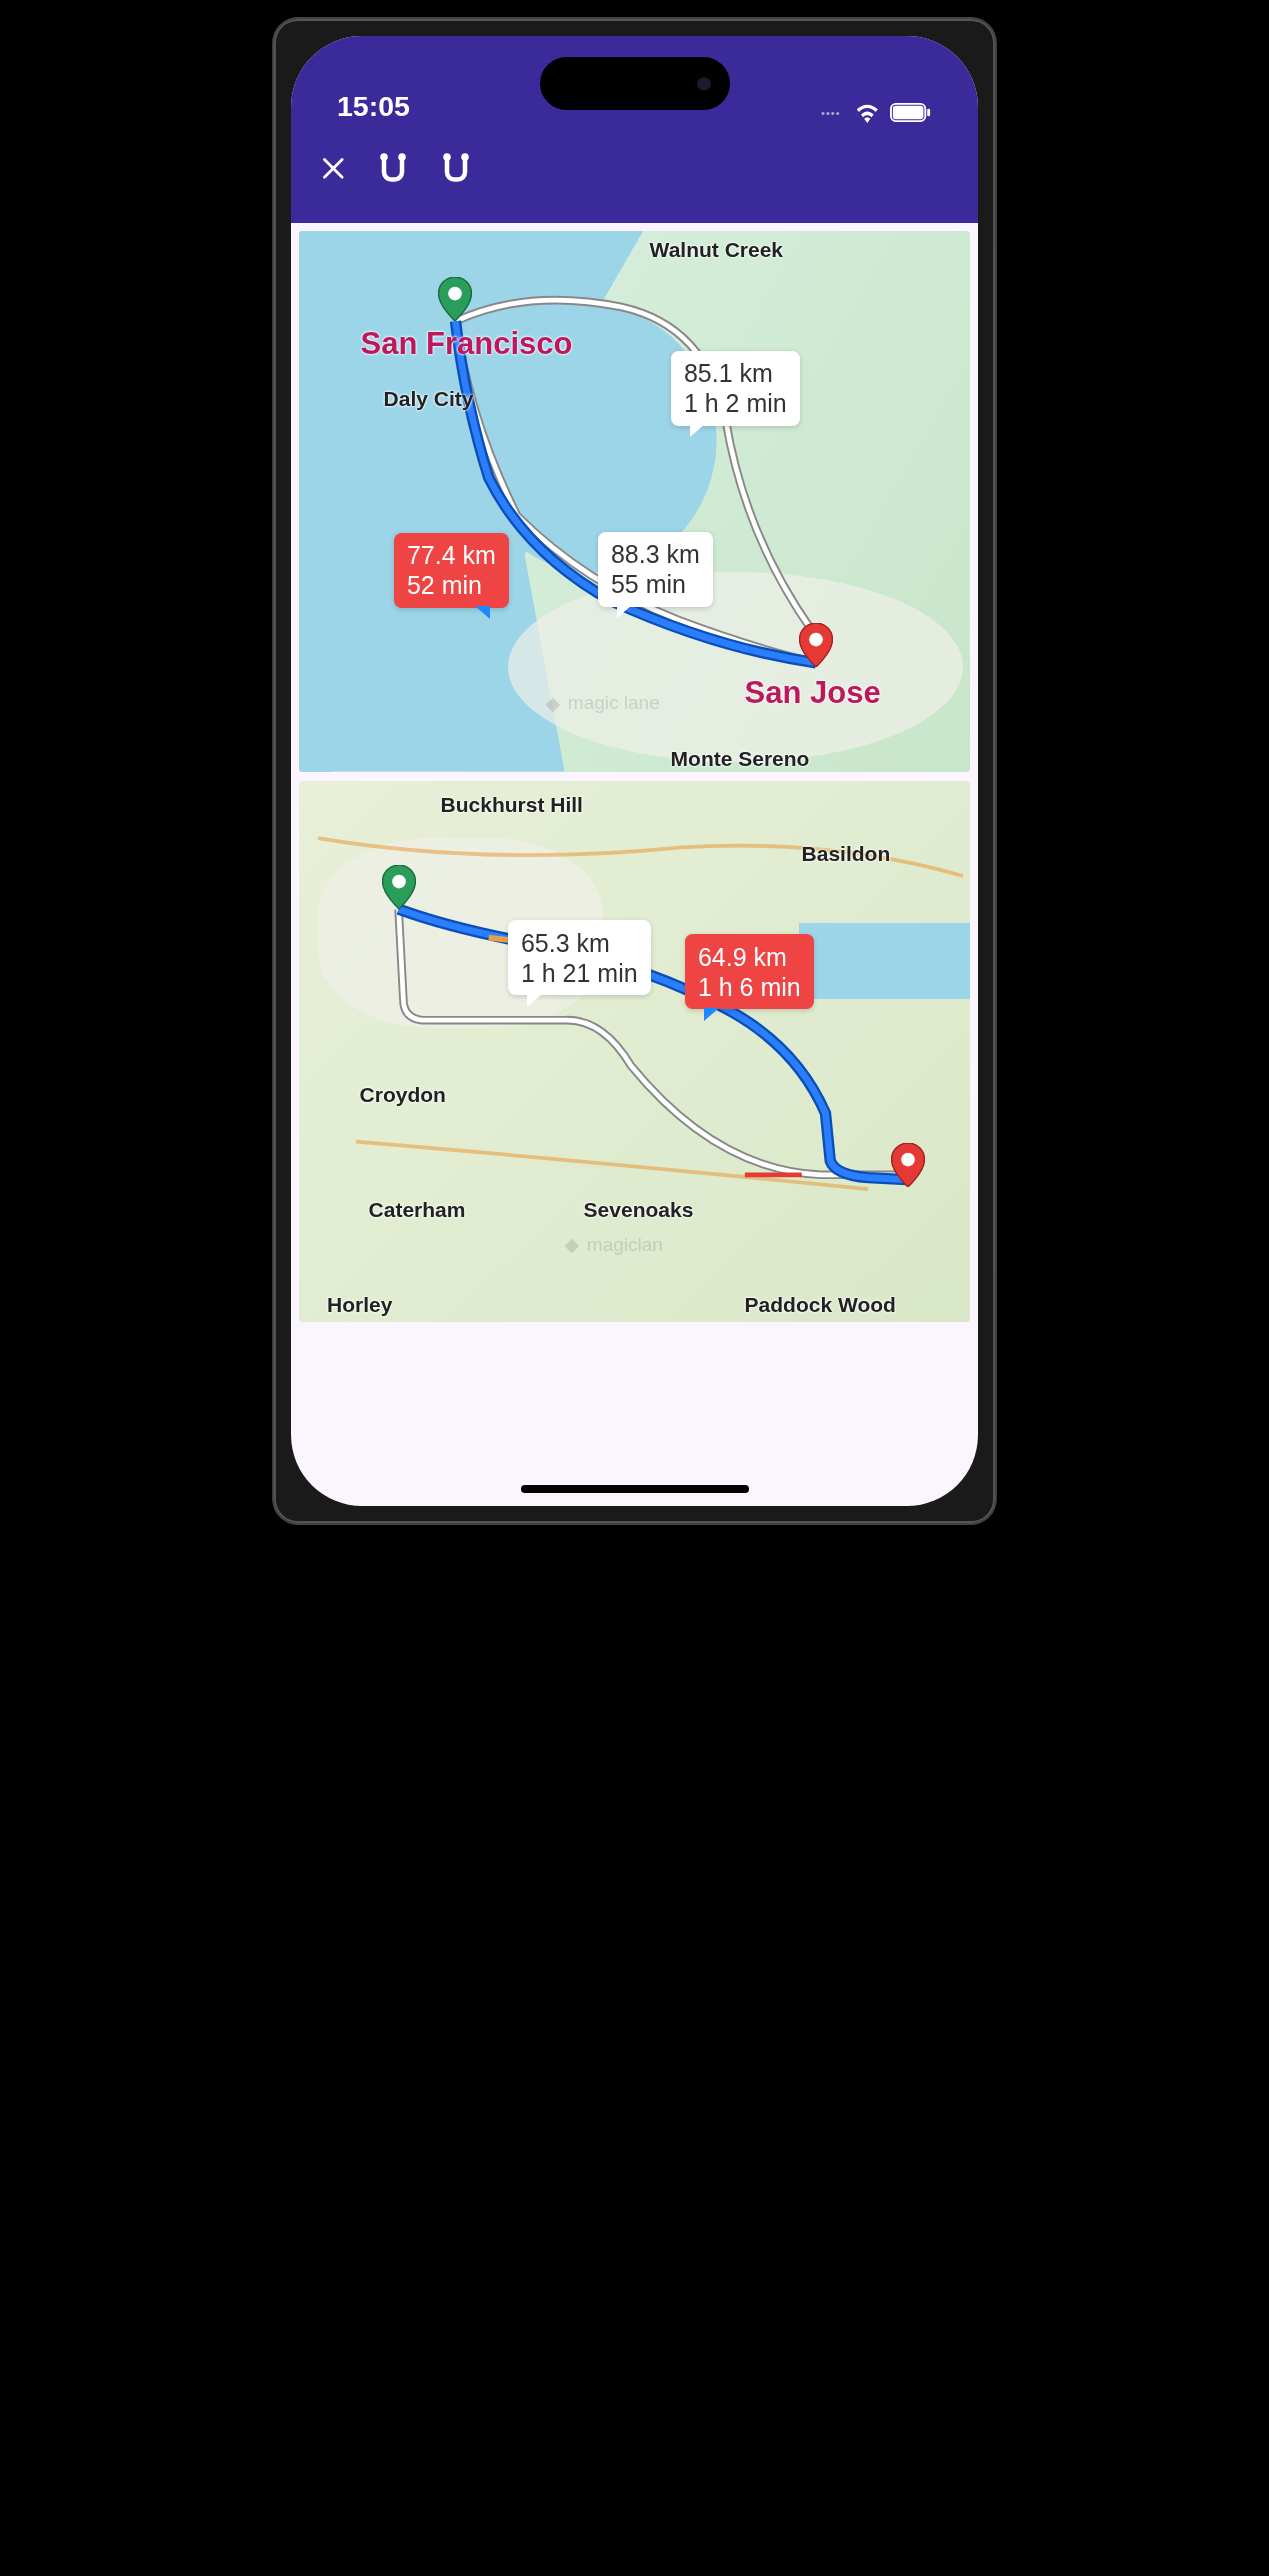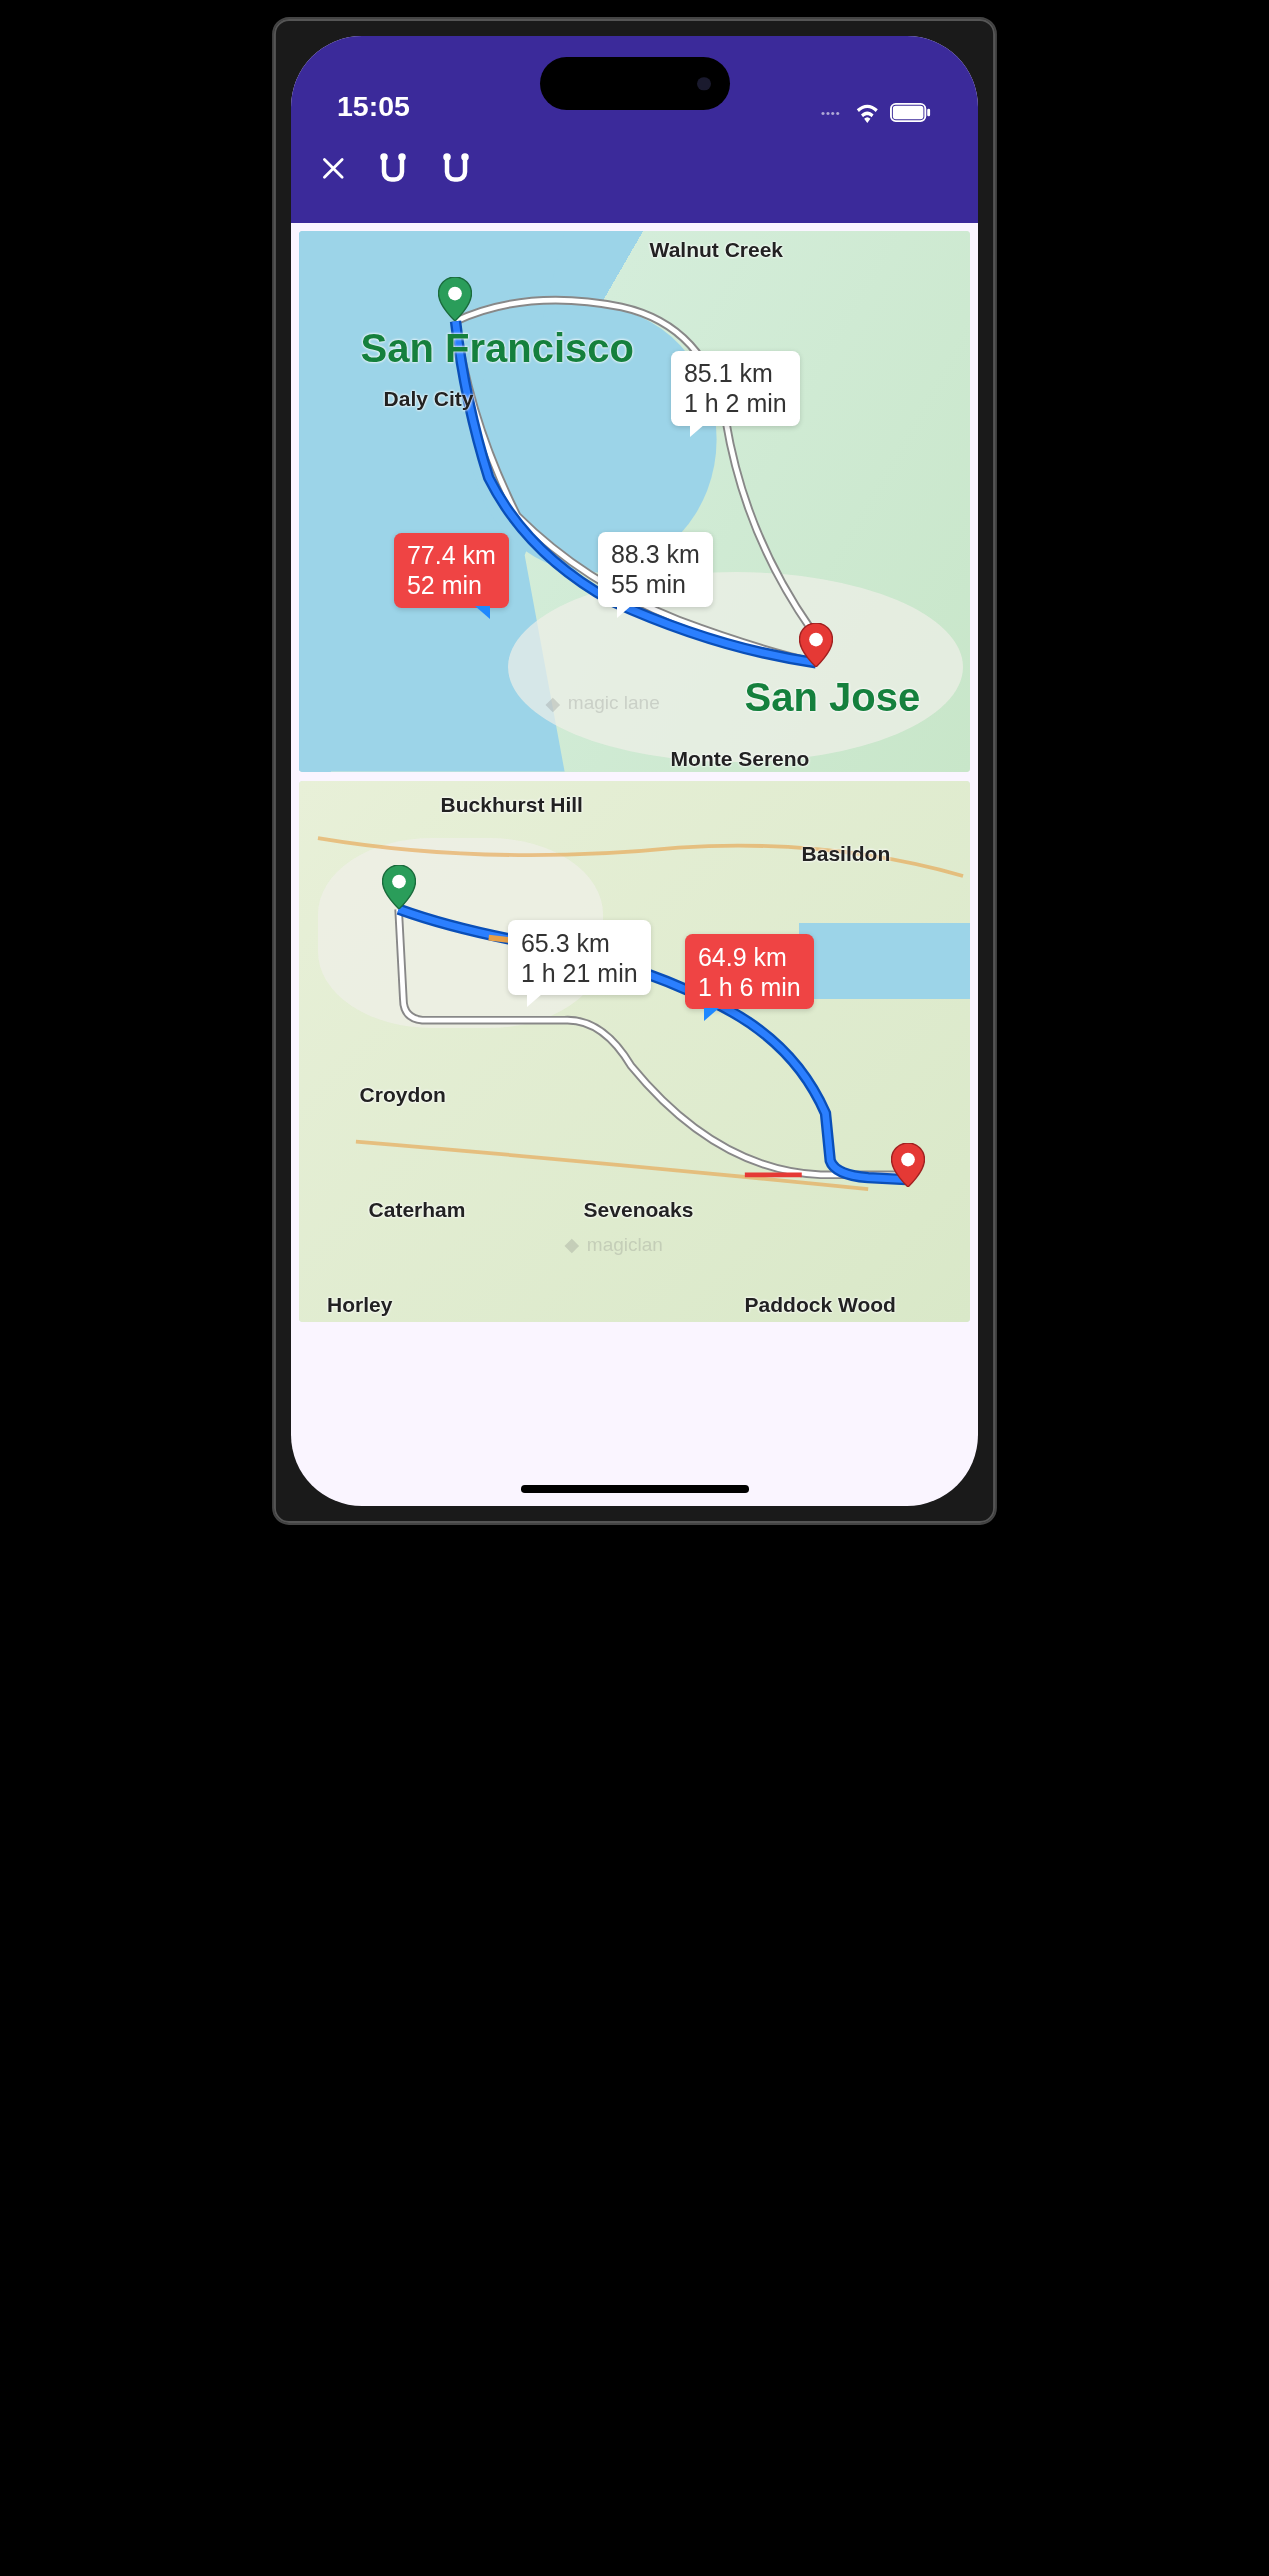--- a/index.html
+++ b/index.html
@@ -8,21 +8,21 @@
     display: flex;
     justify-content: center;
     align-items: flex-start;
     font-family: -apple-system, BlinkMacSystemFont, 'Segoe UI', sans-serif;
     min-height: 100vh;
     padding: 19px;
   }
   .phone-frame {
     width: 721px;
     background: #1a1a1a;
-    border-radius: 15px;
+    border-radius: 24px;
     padding: 17px;
     box-shadow: 0 0 0 1.9px #444, inset 0 0 0 1.9px #555;
     position: relative;
   }
   .phone-inner {
     background: #000;
     border-radius: 71px;
     overflow: hidden;
     position: relative;
   }
@@ -132,23 +132,23 @@
   }
   .city-label {
     position: absolute;
     font-weight: 600;
     color: #222;
     font-size: 21px;
     white-space: nowrap;
     text-shadow: 0 0 2.8px #fff, 0 0 2.8px #fff;
   }
   .city-label.major {
-    font-size: 40px;
+    font-size: 31px;
     font-weight: 700;
-    color: #15803d;
+    color: #be185d;
   }
   .route-line {
     position: absolute;
     pointer-events: none;
   }
   .pin {
     position: absolute;
     width: 34px;
     height: 44px;
     transform: translate(-50%, -100%);

